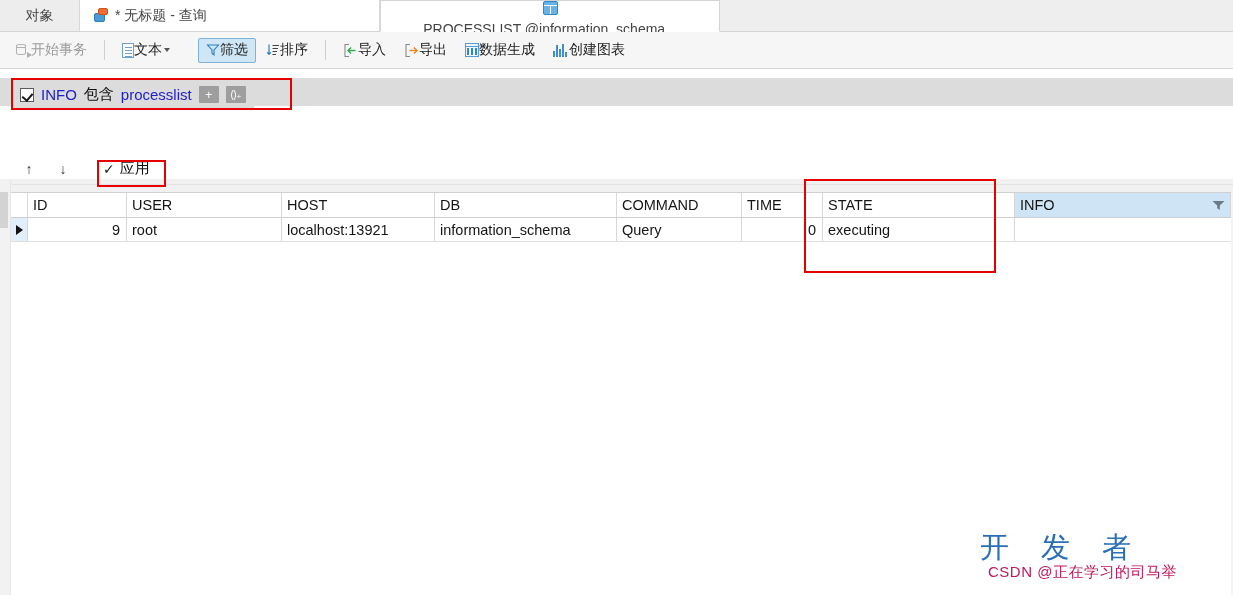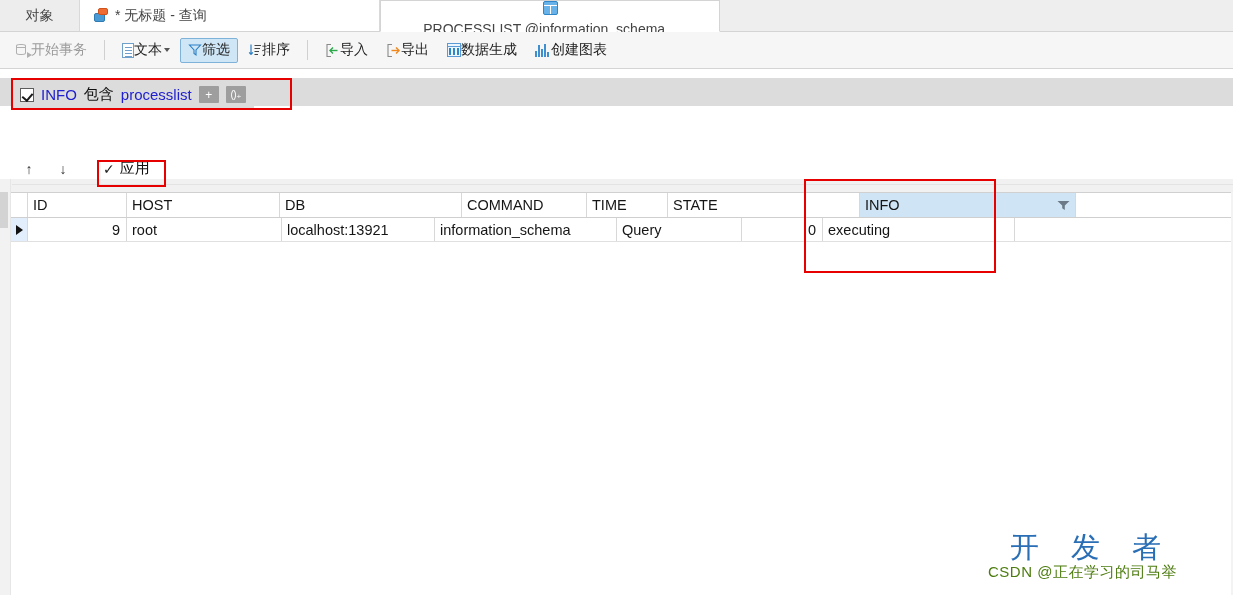--- a/index.html
+++ b/index.html
@@ -67,21 +67,21 @@
     border-bottom: 1px solid #d4d4d4;
     display: flex; align-items: center; padding-left: 8px; gap: 2px;
   }
   .tb-item {
     display: flex; align-items: center; 
     height: 25px; padding: 0 7px;
     font-size: 14px; color: #222; white-space: nowrap;
     border: 1px solid transparent; border-radius: 2px;
   }
   .tb-item.disabled { color: #9b9b9b; }
-  .tb-item.active { background: #cfe6f7; border: 1px solid #7fb2d9; }
+  .tb-item.active { background: #cfe6f7; border: 1px solid #7fb2d9; margin-left: 18px; }
   .tb-sep { width: 1px; height: 20px; background: #d0d0d0; margin: 0 7px; }
   .tb-caret {
     width: 0; height: 0; margin-left: 2px;
     border-left: 3.5px solid transparent; border-right: 3.5px solid transparent;
     border-top: 4px solid #555;
   }
 
   
   .ico-trans { width: 15px; height: 15px; position: relative; flex: none; }
   .ico-trans .cyl {
@@ -226,25 +226,25 @@
 
   
   .annot { position: absolute; border: 2px solid #e60000; pointer-events: none; }
   #annot-filter { left: 11px; top: 78px; width: 281px; height: 32px; }
   #annot-apply  { left: 97px; top: 160px; width: 69px; height: 27px; }
   #annot-state  { left: 804px; top: 179px; width: 192px; height: 94px; }
 
   
   .wm { position: absolute; pointer-events: none; }
   #wm-csdn {
-    left: 988px; top: 563px; font-size: 15px; color: #4d7c0f;
+    left: 988px; top: 563px; font-size: 15px; color: #be185d;
     letter-spacing: 0.5px; white-space: nowrap;
   }
   #wm-cn {
-    left: 1010px; top: 528px; font-size: 29px; color: #2a6fb5;
+    left: 980px; top: 528px; font-size: 29px; color: #2a6fb5;
     letter-spacing: 12px; white-space: nowrap; font-weight: 300;
   }
   #wm-en {
     left: 1040px; top: 558px; font-size: 26px; color: #2a6fb5;
     white-space: nowrap; font-weight: 400; margin-top: 44px;
   }
 
   .scroll-right {
     position: absolute; right: 0; top: 192px; width: 2px; height: 403px; background: #f3f3f3;
   }
@@ -366,20 +366,21 @@
       <span class="apply-check">✓</span>
       <span>应用</span>
     </span>
   </div>
 
   <div class="grid">
 
     <div class="grid-row grid-head">
       <div class="cell rowhdr"></div>
       <div class="cell" style="width:99px">ID</div>
+      <div class="cell" style="width:155px">USER</div>
       <div class="cell" style="width:153px">HOST</div>
       <div class="cell" style="width:182px">DB</div>
       <div class="cell" style="width:125px">COMMAND</div>
       <div class="cell" style="width:81px">TIME</div>
       <div class="cell" style="width:192px">STATE</div>
       <div class="cell info-head" style="width:216px">
         <span>INFO</span>
         <svg class="hdr-funnel" width="13" height="11" viewBox="0 0 13 11">
           <path d="M0.5 1 L12.5 1 L7.8 5.6 L7.8 10 L5.2 8.2 L5.2 5.6 Z" fill="#6b7a86"></path>
         </svg>

